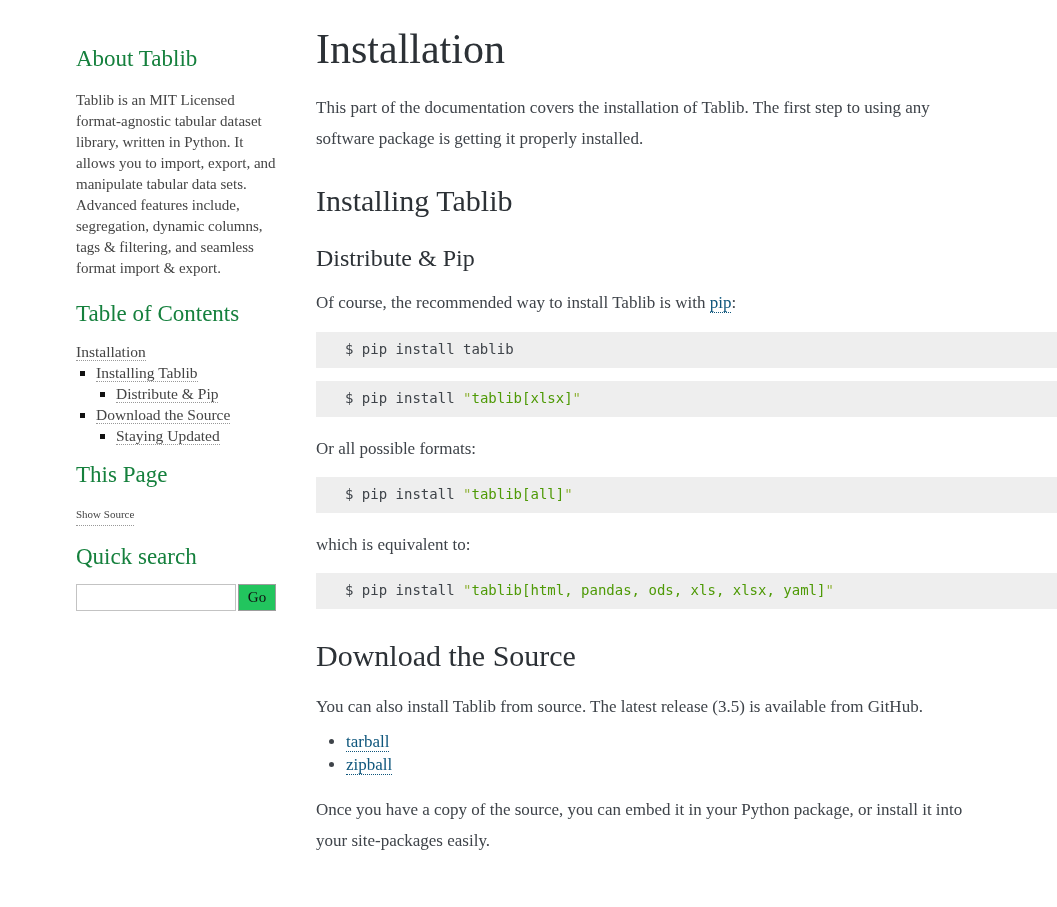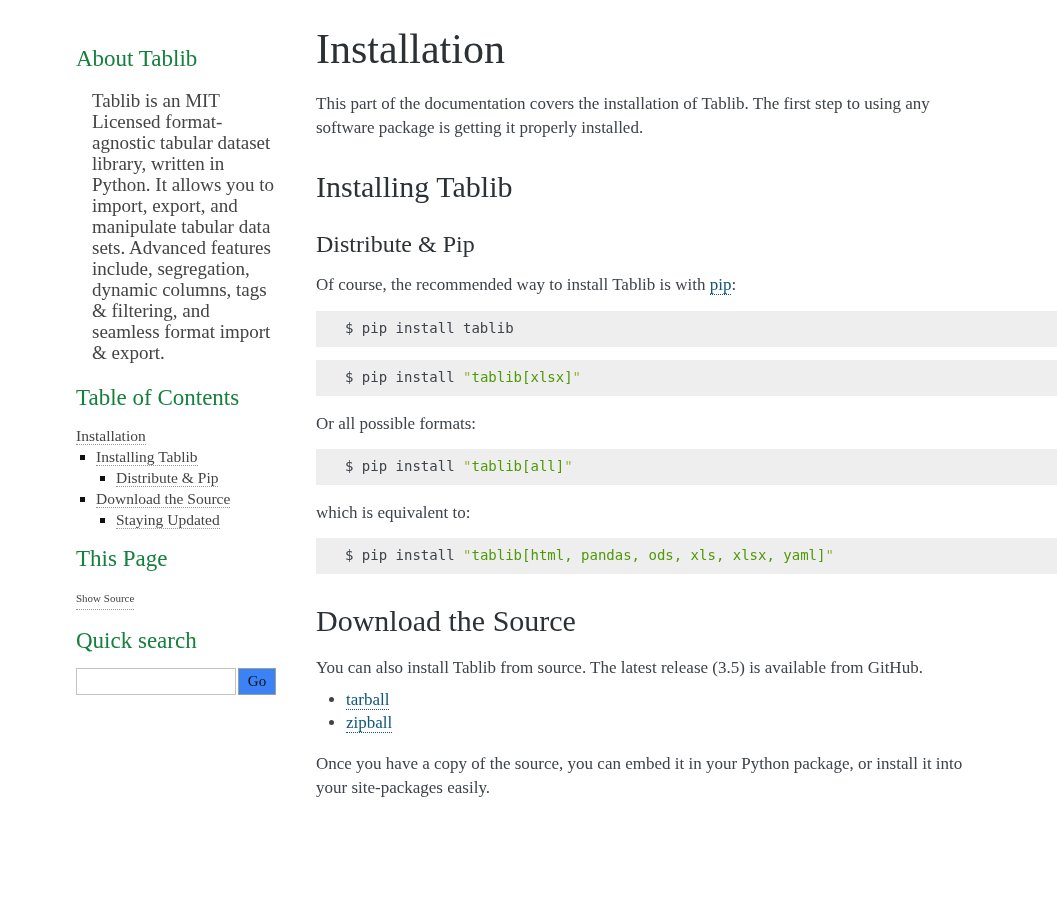--- a/index.html
+++ b/index.html
@@ -16,21 +16,21 @@
   
   .sidebar {
     position: absolute; left: 76px; top: 0; width: 201px;
   }
   .sidebar h3 {
     font-size: 23px; font-weight: normal; color: #15803d;
     margin: 0; line-height: 26px;
   }
   .sb-about-title { margin-top: 46px !important; }
   .sb-about-text {
-    margin: 18px 0 0 16px; font-size: 19px; line-height: 21px; color: #444;
+    margin: 18px 0 0 0; font-size: 15px; line-height: 21px; color: #444;
   }
   .sb-toc-title { margin-top: 22px !important; }
   .sb-toc { margin-top: 14px; font-size: 15.5px; line-height: 21px; }
   .sb-toc a, .sb-link {
     color: #444; text-decoration: none;
     border-bottom: 1px dotted #999;
   }
   .sb-toc ul {
     list-style: square; margin: 0; padding-left: 20px; color: #111;
   }
@@ -39,21 +39,21 @@
   .sb-thispage-title { margin-top: 16px !important; }
   .sb-showsource { display: inline-block; margin-top: 16px; font-size: 11px; line-height: 21px; }
   .sb-search-title { margin-top: 18px !important; }
   .sb-search-form { margin-top: 14px; display: flex; align-items: stretch; }
   .sb-search-input {
     width: 160px; height: 27px; border: 1px solid #c3c3c3;
     padding: 2px 4px; font-size: 14px; background: #fff; outline: none;
   }
   .sb-search-go {
     width: 38px; height: 27px; margin-left: 2px;
-    border: 1px solid #9d9d9d; background: #3b82f6;
+    border: 1px solid #9d9d9d; background: #22c55e;
     font-family: "Liberation Serif", "DejaVu Serif", serif;
     font-size: 15px; color: #111; cursor: pointer; padding: 0;
   }
 
   
   .main {
     position: absolute; left: 316px; top: 0; width: 661px;
   }
   .main h1 {
     font-size: 42px; font-weight: normal; color: #2c3136;
@@ -61,21 +61,21 @@
   }
   .main h2 {
     font-size: 30px; font-weight: normal; color: #2c3136;
     margin: 30px 0 0 0; line-height: 34px;
   }
   .main h3 {
     font-size: 24px; font-weight: normal; color: #2c3136;
     margin: 26px 0 0 0; line-height: 28px;
   }
   .main p {
-    font-size: 17px; line-height: 24px; margin: 16px 0 0 0;
+    font-size: 17px; line-height: 31px; margin: 16px 0 0 0;
   }
   .main p.intro { margin-top: 20px; }
   .main p.after-h3 { margin-top: 15px; }
   .main p.after-h2 { margin-top: 18px; }
   .main a {
     color: #0e567c; text-decoration: none;
     border-bottom: 1px dotted #0e567c;
   }
   .main pre {
     background: #eeeeee; margin: 13px 0 0 0;

